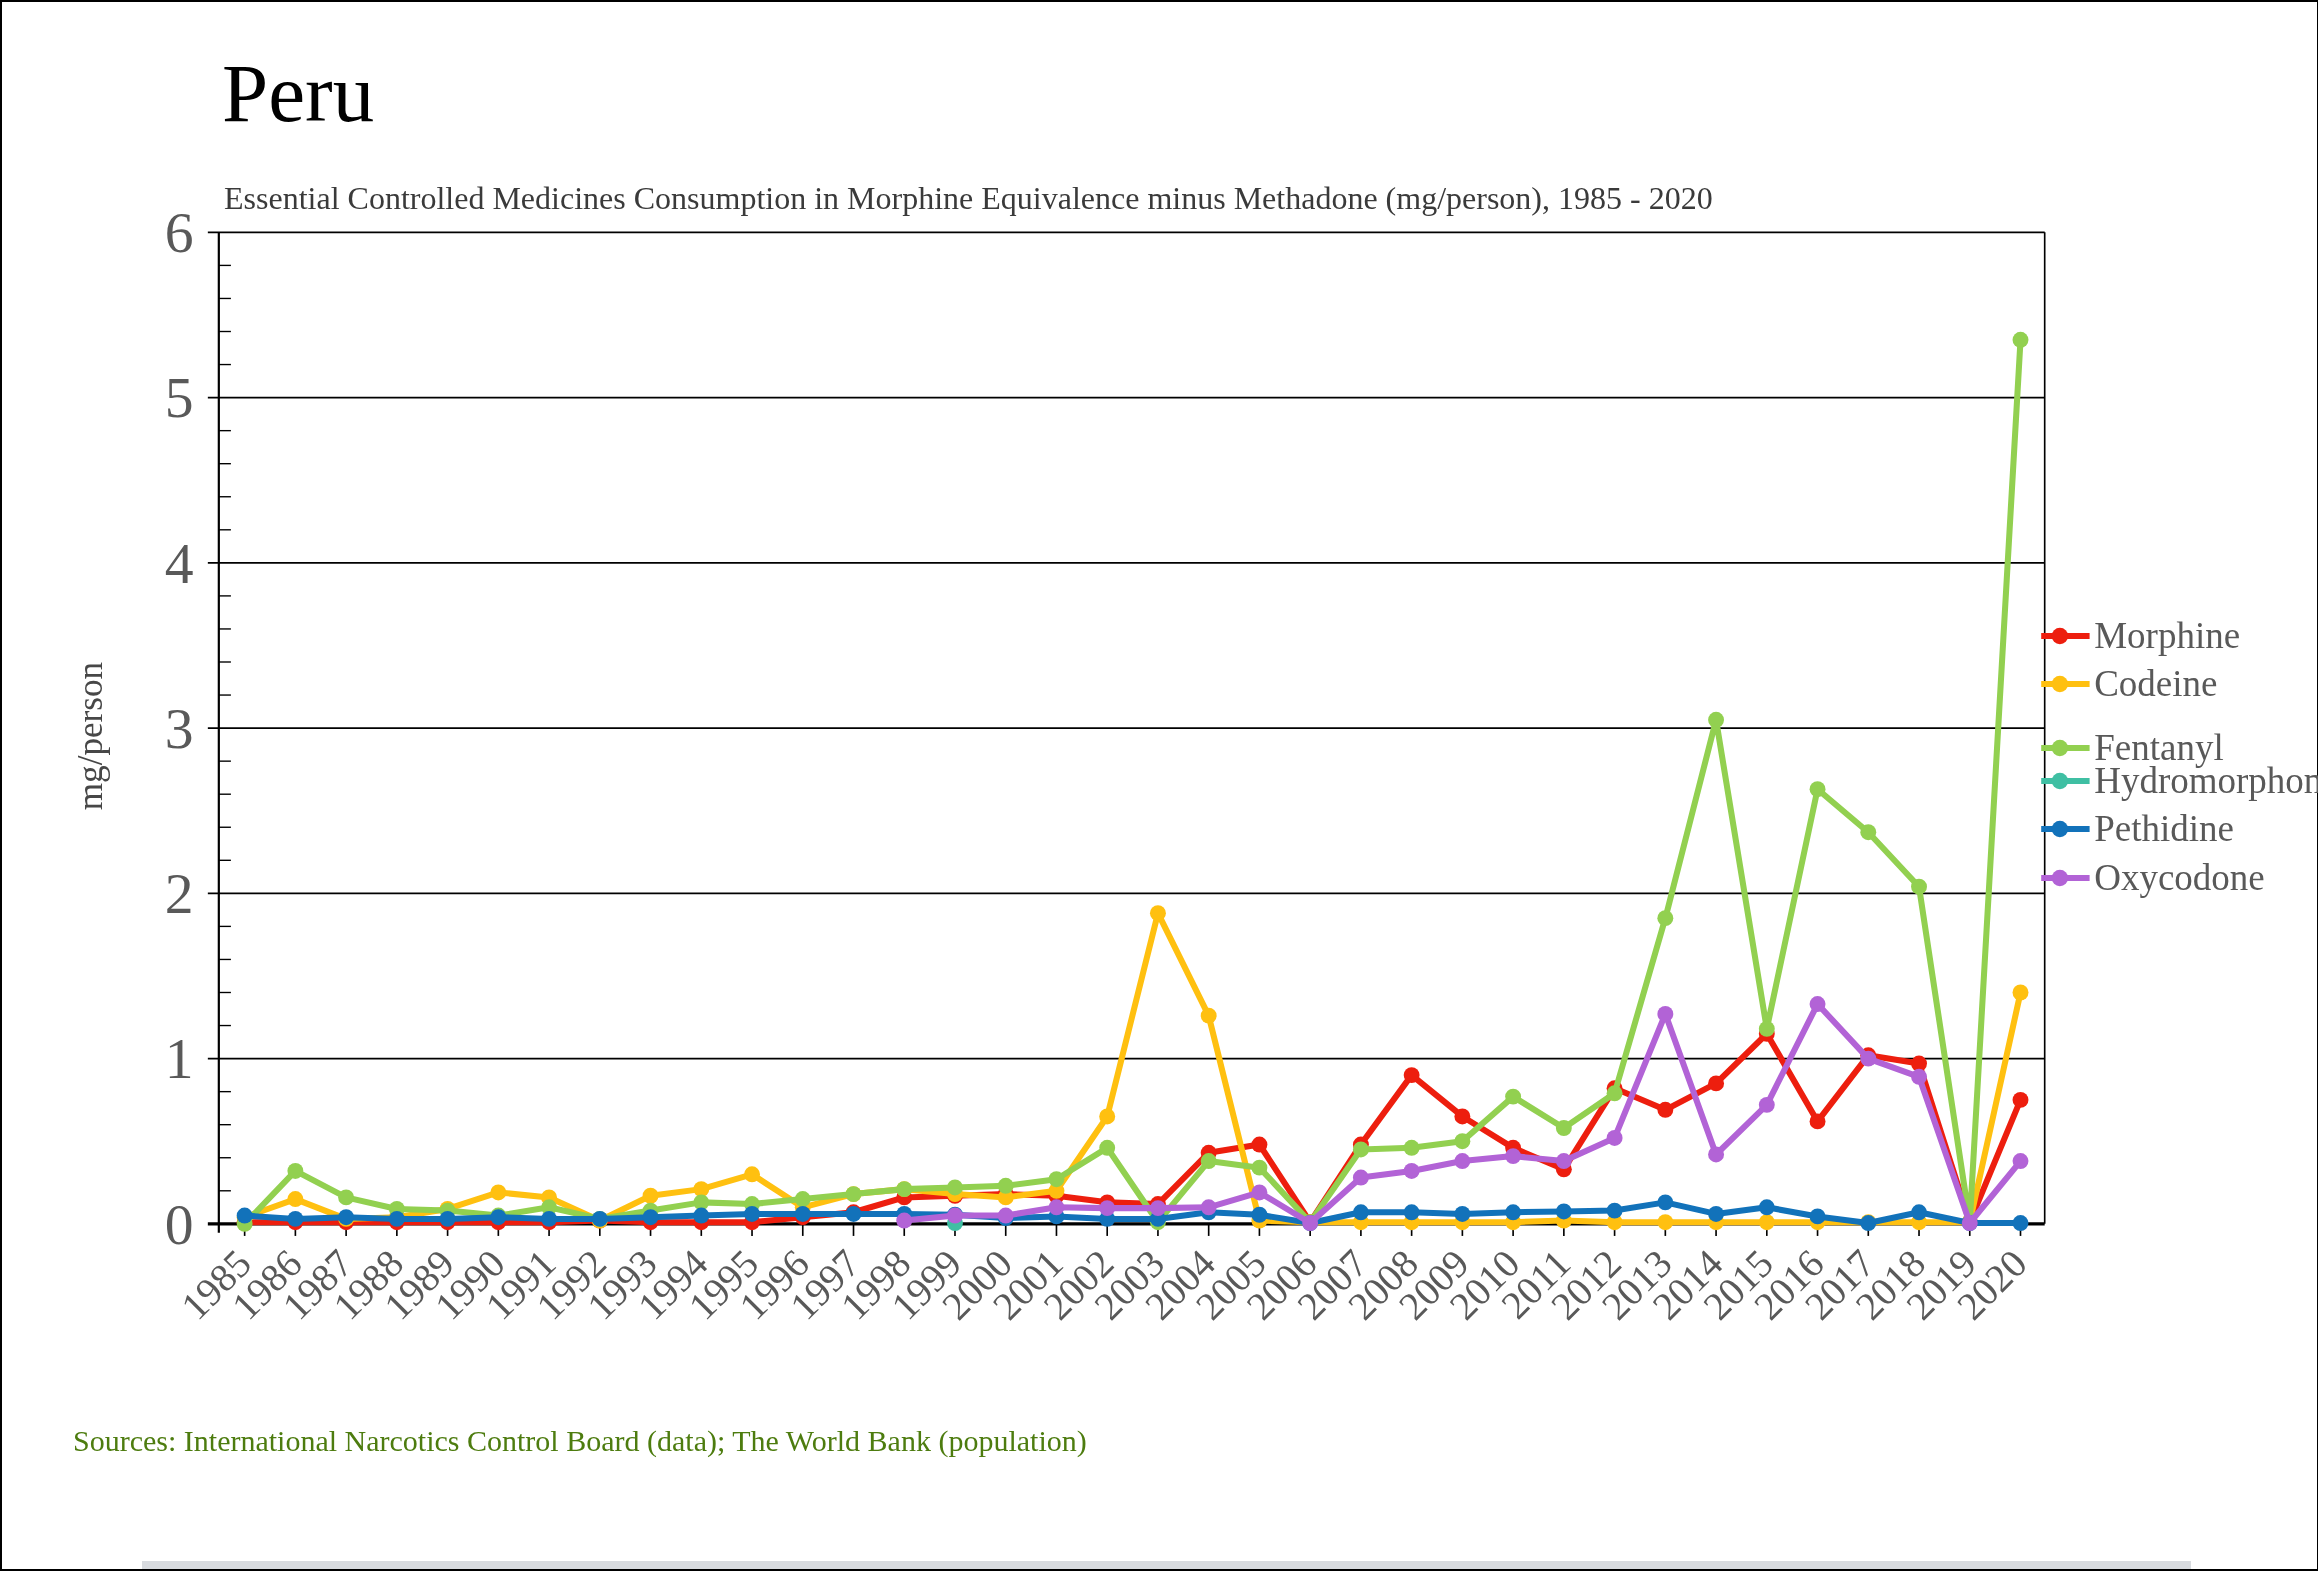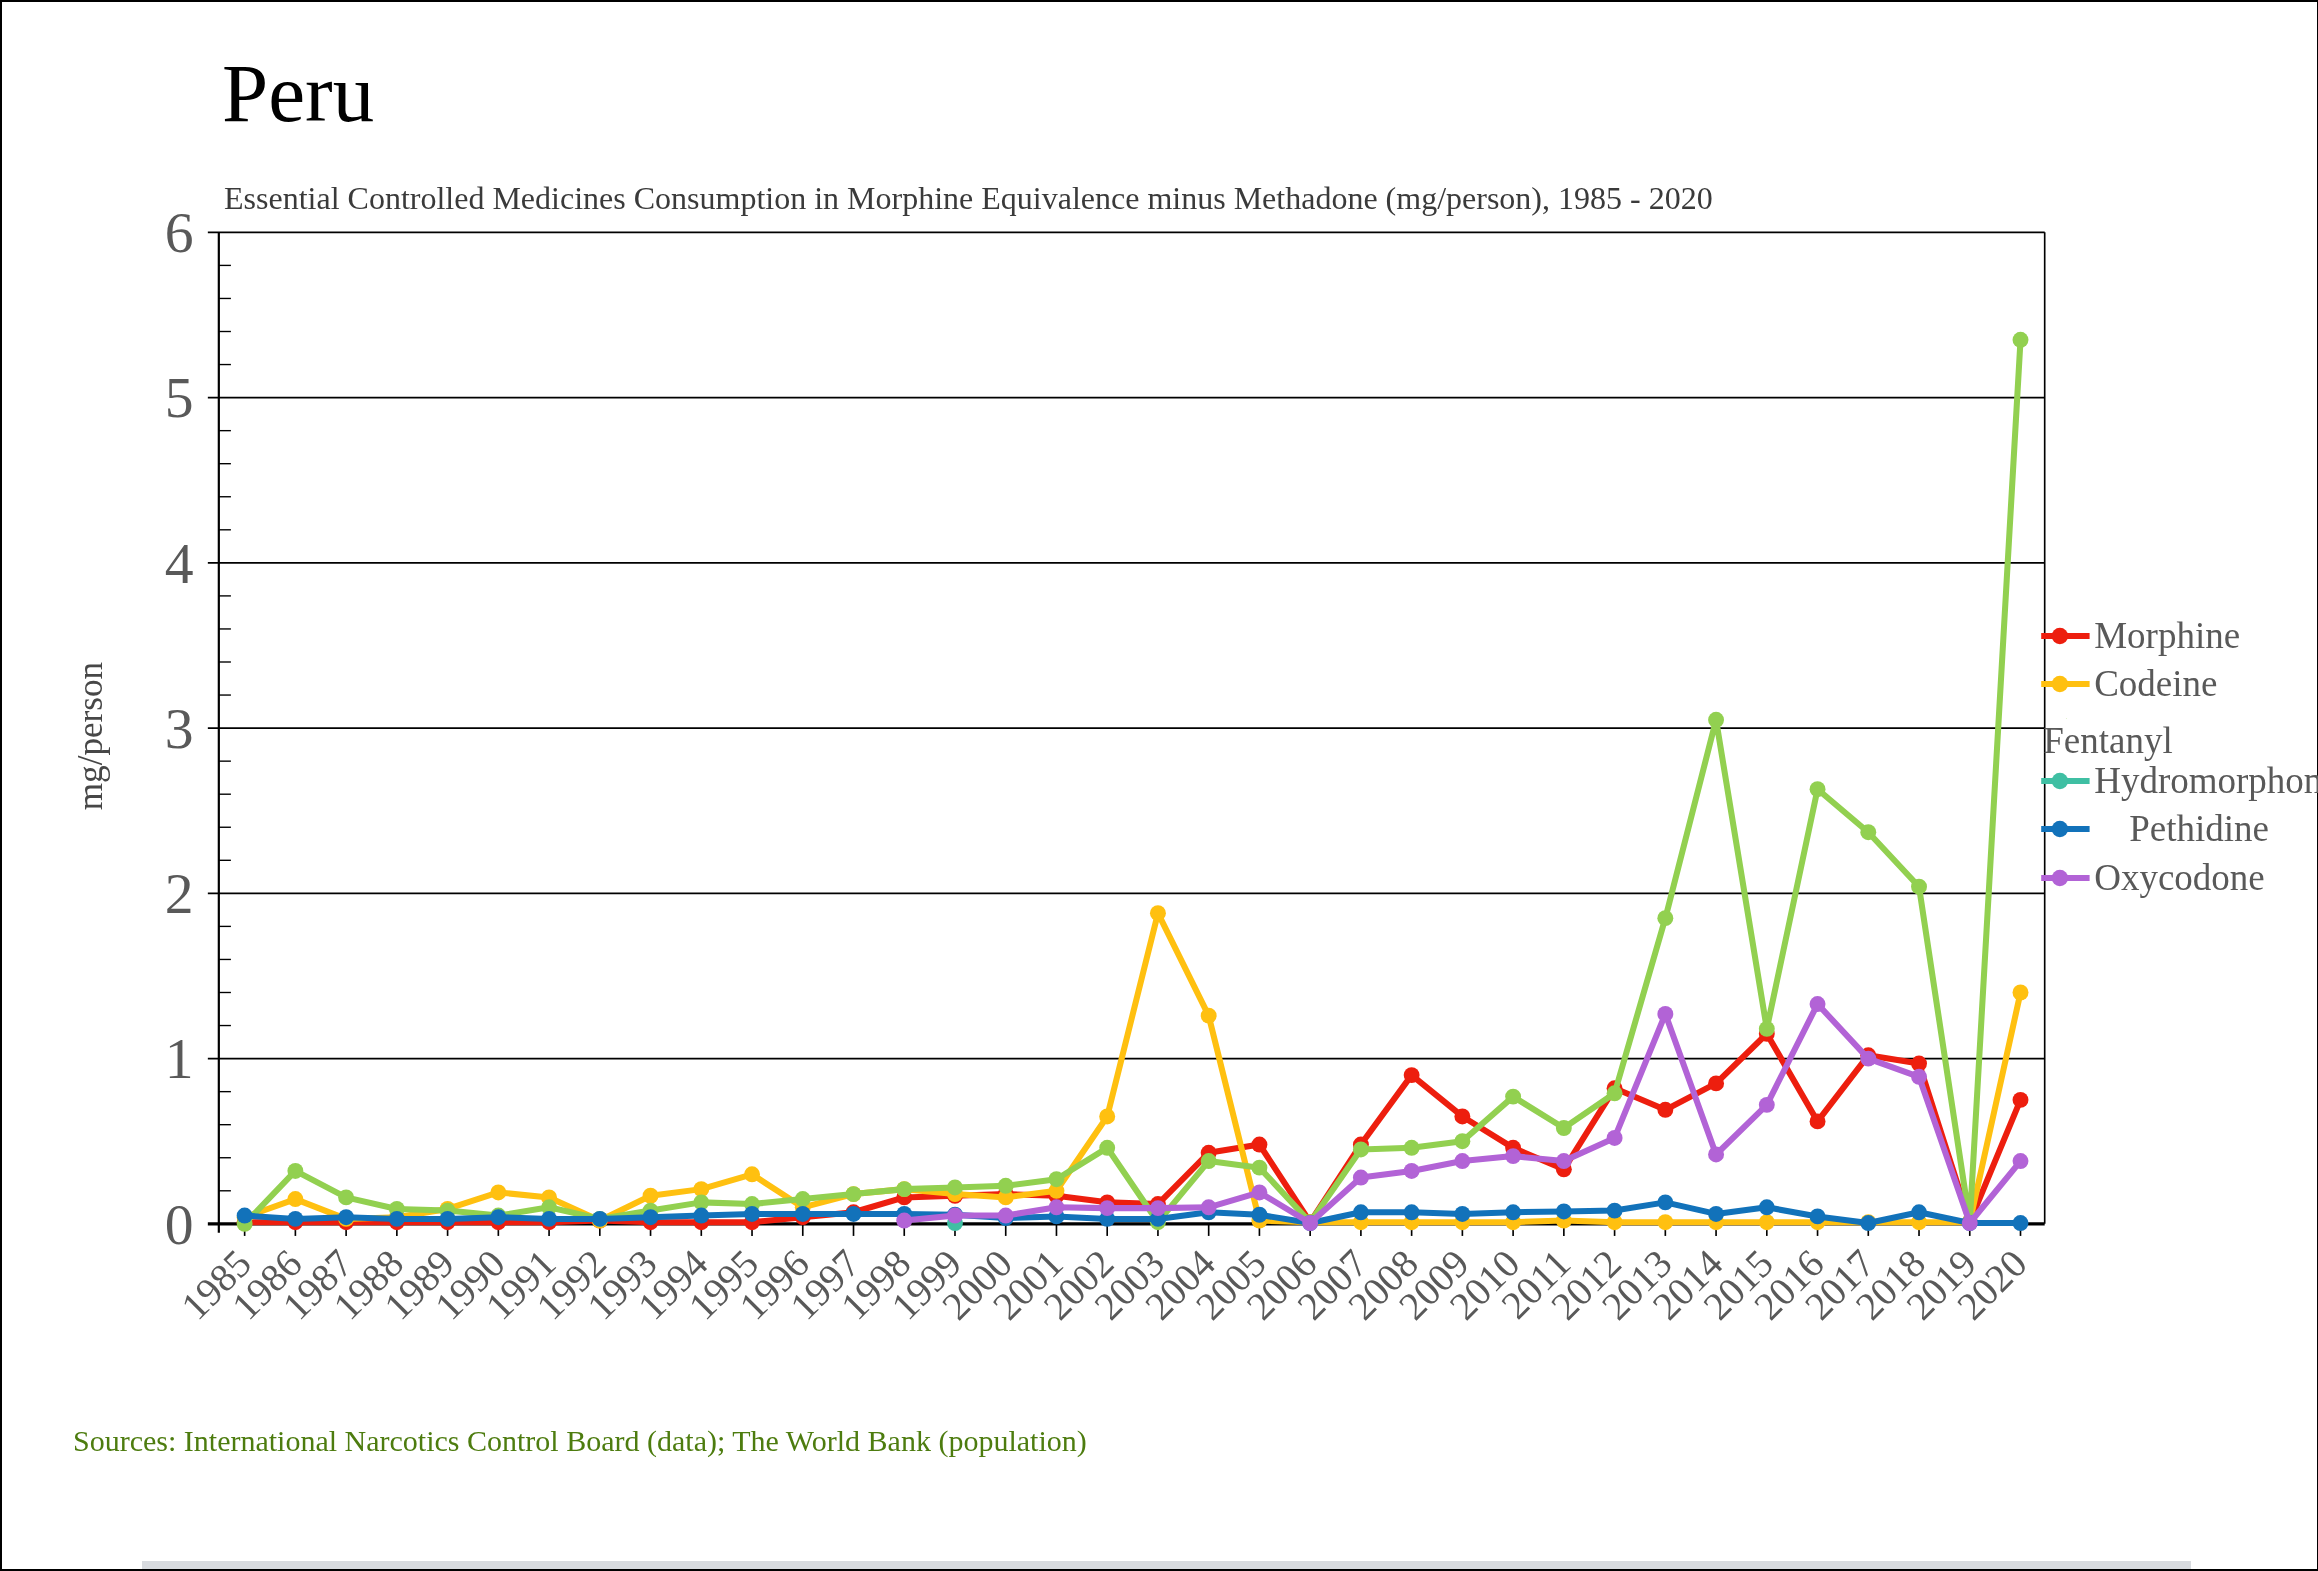--- a/index.html
+++ b/index.html
@@ -324,35 +324,35 @@
       </svg>
       <span class="legend-label">Morphine</span>
     </div>
     <div class="legend-item" style="top: 48px;">
       <svg width="51" height="44" viewBox="0 0 92 80">
         <line x1="0" y1="40" x2="88" y2="40" stroke="#FFC010" stroke-width="11"></line>
         <circle cx="34" cy="40" r="15" fill="#FFC010"></circle>
       </svg>
       <span class="legend-label">Codeine</span>
     </div>
-    <div class="legend-item" style="top: 104px; flex-direction: column;">
+    <div class="legend-item" style="top: 112px;">
       <svg width="51" height="44" viewBox="0 0 92 80">
         <line x1="0" y1="40" x2="88" y2="40" stroke="#92D050" stroke-width="11"></line>
         <circle cx="34" cy="40" r="15" fill="#92D050"></circle>
       </svg>
       <span class="legend-label">Fentanyl</span>
     </div>
     <div class="legend-item" style="top: 145px;">
       <svg width="51" height="44" viewBox="0 0 92 80">
         <line x1="0" y1="40" x2="88" y2="40" stroke="#3FBFA3" stroke-width="11"></line>
         <circle cx="34" cy="40" r="15" fill="#3FBFA3"></circle>
       </svg>
       <span class="legend-label">Hydromorphone</span>
     </div>
-    <div class="legend-item" style="top: 193px; gap: 35px;">
+    <div class="legend-item" style="top: 193px;">
       <svg width="51" height="44" viewBox="0 0 92 80">
         <line x1="0" y1="40" x2="88" y2="40" stroke="#1272BA" stroke-width="11"></line>
         <circle cx="34" cy="40" r="15" fill="#1272BA"></circle>
       </svg>
       <span class="legend-label">Pethidine</span>
     </div>
     <div class="legend-item" style="top: 242px;">
       <svg width="51" height="44" viewBox="0 0 92 80">
         <line x1="0" y1="40" x2="88" y2="40" stroke="#B263D6" stroke-width="11"></line>
         <circle cx="34" cy="40" r="15" fill="#B263D6"></circle>

